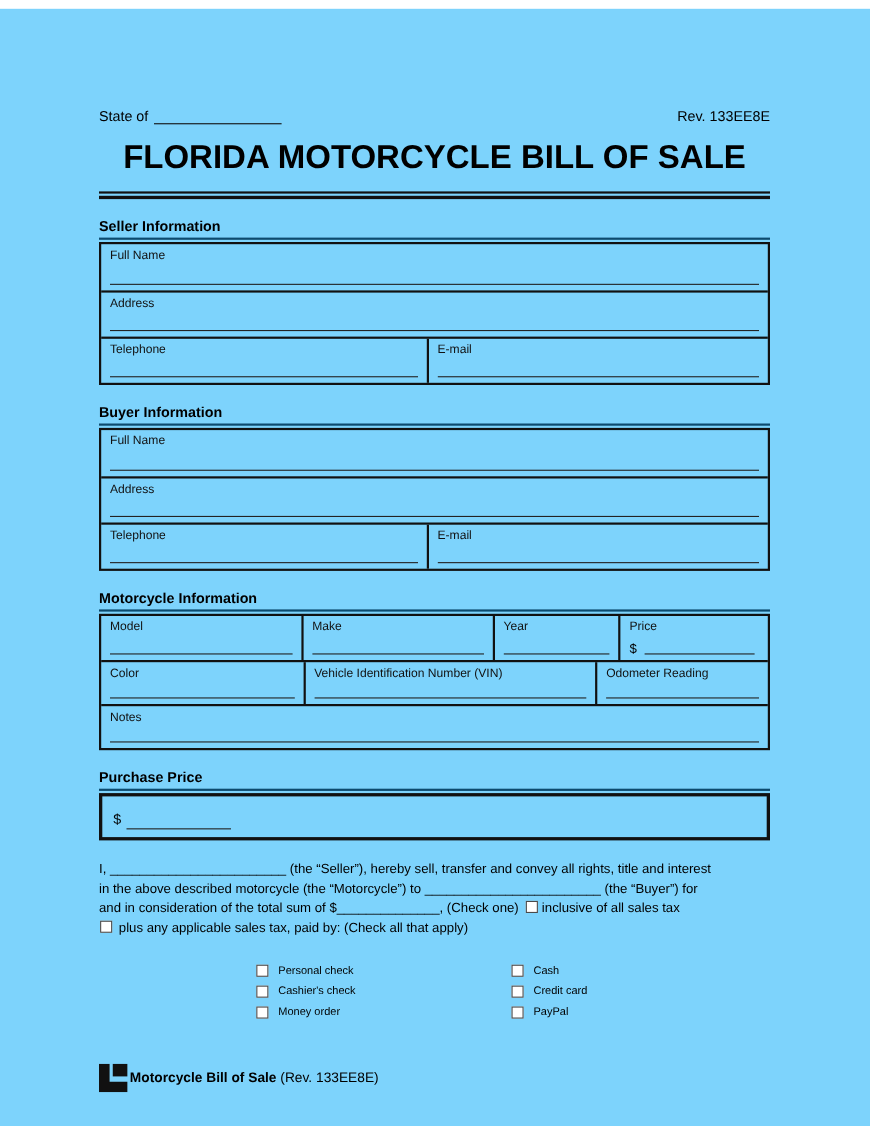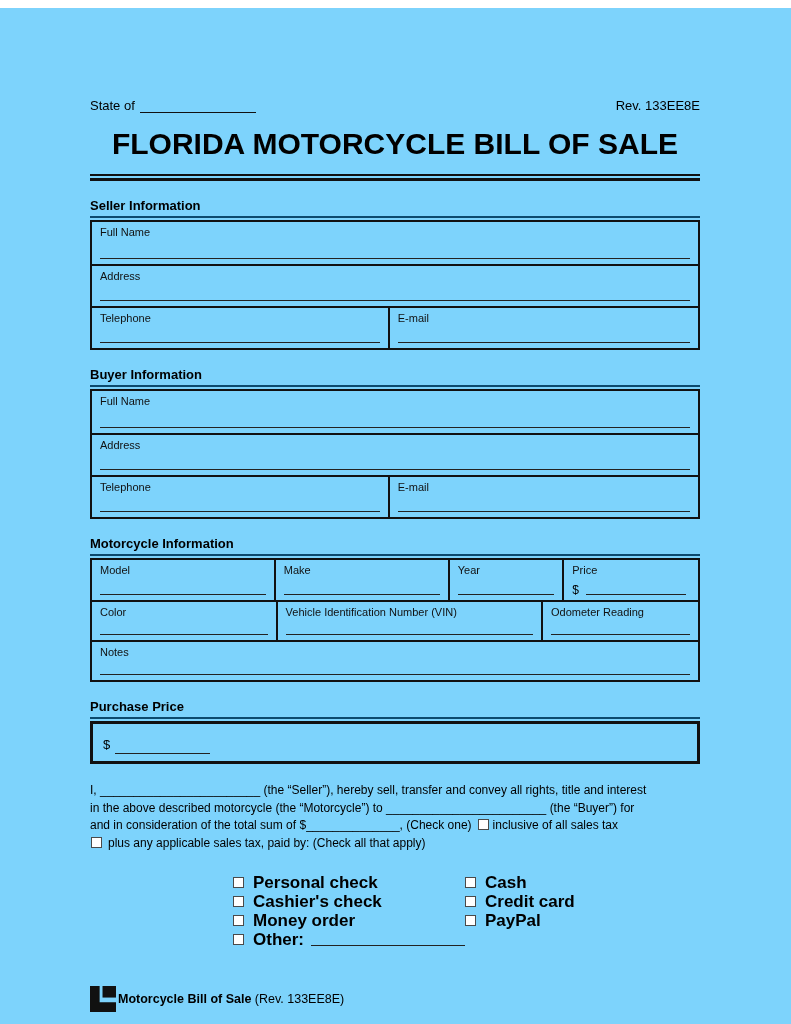--- a/index.html
+++ b/index.html
@@ -52,21 +52,21 @@
   .agreement { margin-top:18px; font-size:12px; line-height:17.5px; }
   .agreement .pline { white-space:nowrap; height:17.5px; }
 
   .cbx { display:inline-block; width:11px; height:11px; border:1px solid #4a4a4a; background:#fff; vertical-align:-1px; }
   .inline-cbx { margin:0 4px 0 6px; }
   .lead-cbx { margin:0 6px 0 1px; }
 
   
   .pay-block { margin-top:21px; padding-left:143px; display:flex; }
   .pay-col-left { width:232px; }
-  .pay-row { display:flex; align-items:center; height:19px; font-size:17px;font-weight:bold; }
+  .pay-row { display:flex; align-items:center; height:19px; font-size:10px; }
   .pay-row .cbx { margin-right:9px; flex:0 0 auto; }
   .other-blank { width:258px; margin-left:7px; height:12px; border-bottom:1px solid #222; }
 
   
   .footer { margin-top:37px; display:flex; align-items:center; }
   .logo { width:26px; height:26px; display:block; }
   .footer-text { font-size:12.5px; margin-left:2px; }
   .footer-text b { font-weight:bold; }
 </style>
 </head>
@@ -213,25 +213,20 @@
           <span>Personal check</span>
         </div>
         <div class="pay-row">
           <span class="cbx"></span>
           <span>Cashier's check</span>
         </div>
         <div class="pay-row">
           <span class="cbx"></span>
           <span>Money order</span>
         </div>
-        <div class="pay-row">
-          <span class="cbx"></span>
-          <span>Other:</span>
-          <span class="other-blank"></span>
-        </div>
       </div>
       <div class="pay-col-right">
         <div class="pay-row">
           <span class="cbx"></span>
           <span>Cash</span>
         </div>
         <div class="pay-row">
           <span class="cbx"></span>
           <span>Credit card</span>
         </div>

